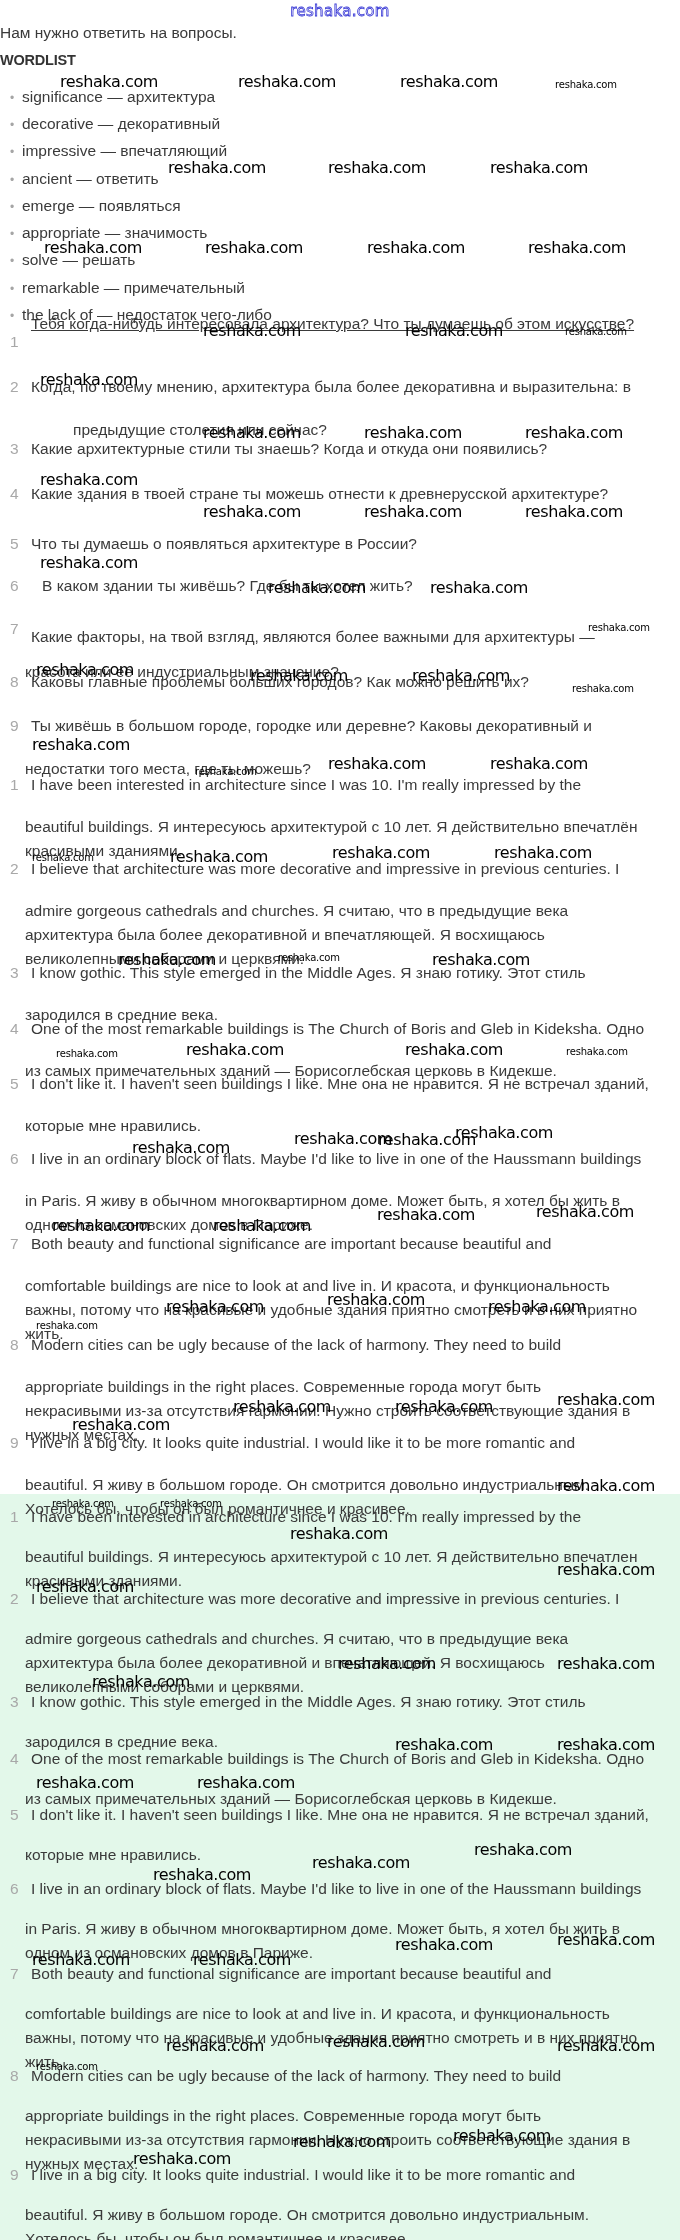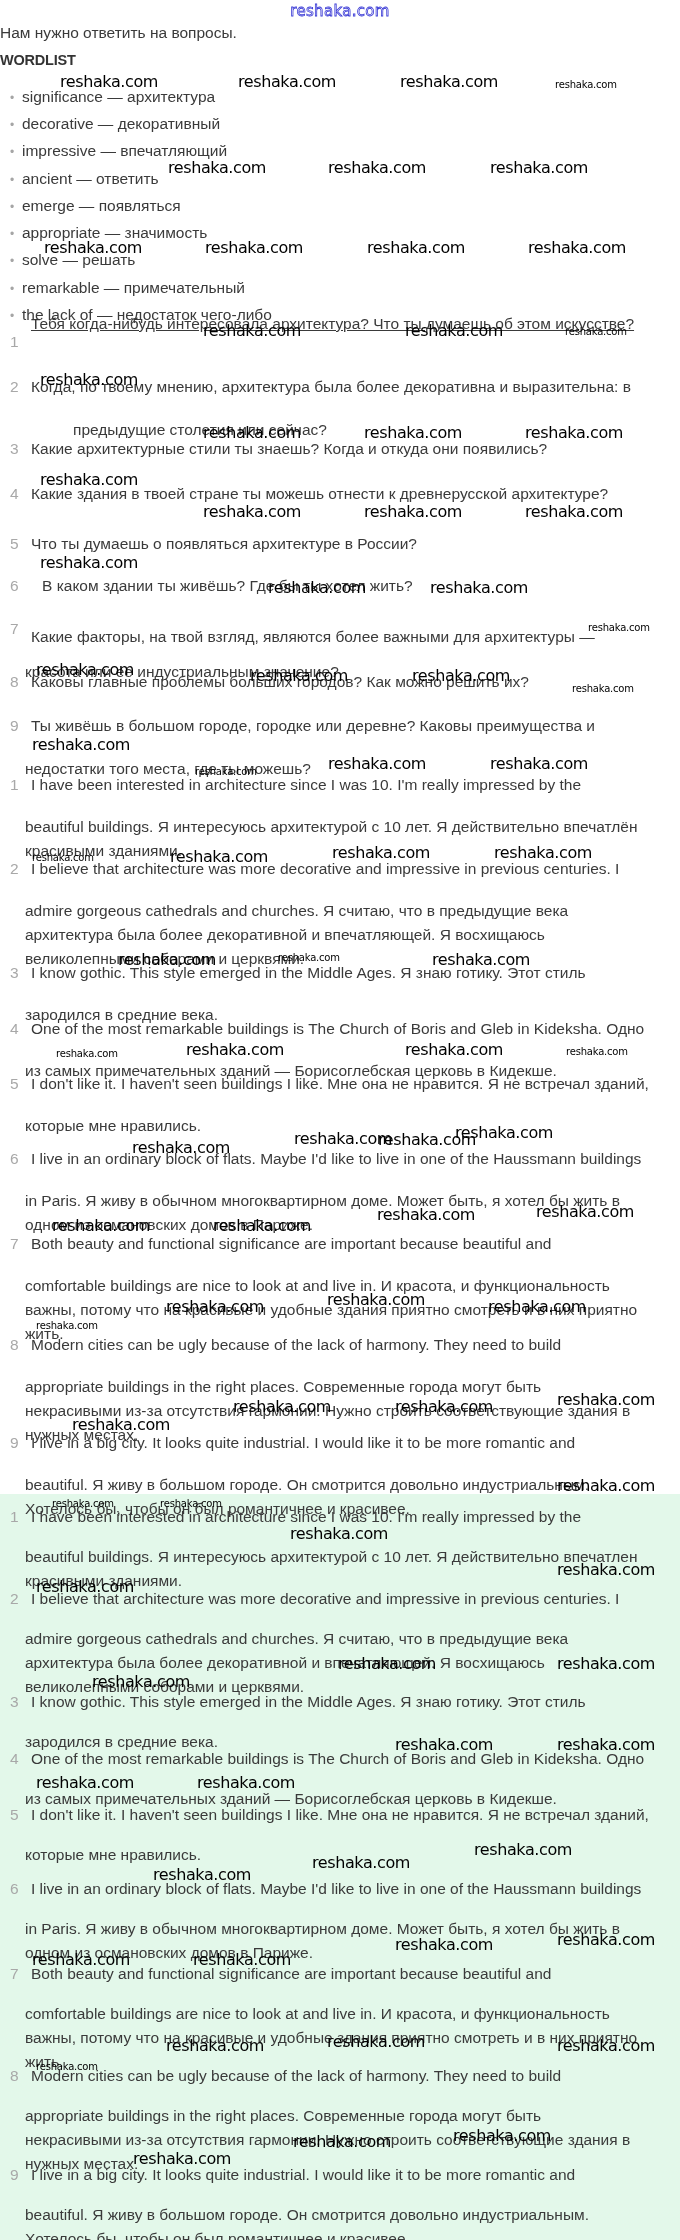--- a/index.html
+++ b/index.html
@@ -49,21 +49,21 @@
     <div class="num" style="top: 535px; left: 10px;">5</div>
     <div class="line" style="top: 535px; left: 31px;">Что ты думаешь о появляться архитектуре в России?</div>
     <div class="num" style="top: 577px; left: 10px;">6</div>
     <div class="line" style="top: 577px; left: 42px;">В каком здании ты живёшь? Где бы ты хотел жить?</div>
     <div class="num" style="top: 620px; left: 10px;">7</div>
     <div class="line" style="top: 620px; left: 31px; margin-top: 8px;">Какие факторы, на твой взгляд, являются более важными для архитектуры —</div>
     <div class="line" style="top: 663px; left: 25px;">красота или ее индустриальным значение?</div>
     <div class="num" style="top: 673px; left: 10px;">8</div>
     <div class="line" style="top: 673px; left: 31px;">Каковы главные проблемы больших городов? Как можно решить их?</div>
     <div class="num" style="top: 717px; left: 10px;">9</div>
-    <div class="line" style="top: 717px; left: 31px;">Ты живёшь в большом городе, городке или деревне? Каковы преимущества и</div>
+    <div class="line" style="top: 717px; left: 31px;">Ты живёшь в большом городе, городке или деревне? Каковы декоративный и</div>
     <div class="line" style="top: 760px; left: 25px;">недостатки того места, где ты можешь?</div>
   </div>
 <div id="answers">
     <div class="num" style="top: 776px; left: 10px;">1</div>
     <div class="line" style="top: 776px; left: 31px;">I have been interested in architecture since I was 10. I'm really impressed by the</div>
     <div class="line" style="top: 818px; left: 25px;">beautiful buildings. Я интересуюсь архитектурой с 10 лет. Я действительно впечатлён</div>
     <div class="line" style="top: 842px; left: 25px;">красивыми зданиями.</div>
     <div class="num" style="top: 860px; left: 10px;">2</div>
     <div class="line" style="top: 860px; left: 31px;">I believe that architecture was more decorative and impressive in previous centuries. I</div>
     <div class="line" style="top: 902px; left: 25px;">admire gorgeous cathedrals and churches. Я считаю, что в предыдущие века</div>

